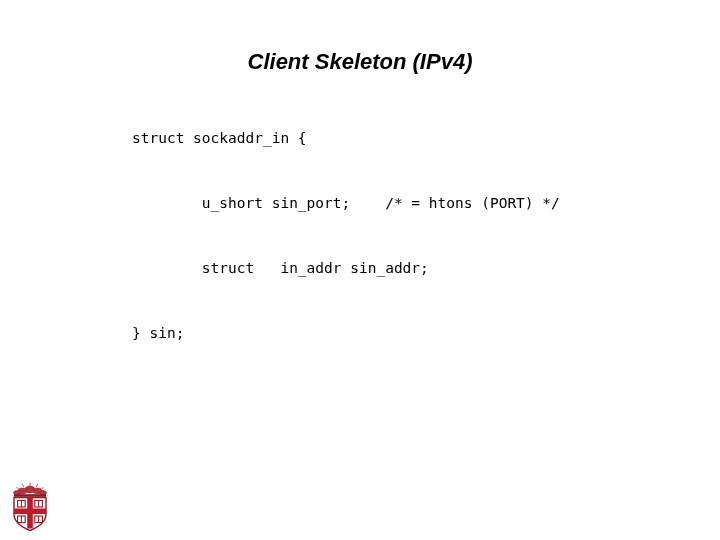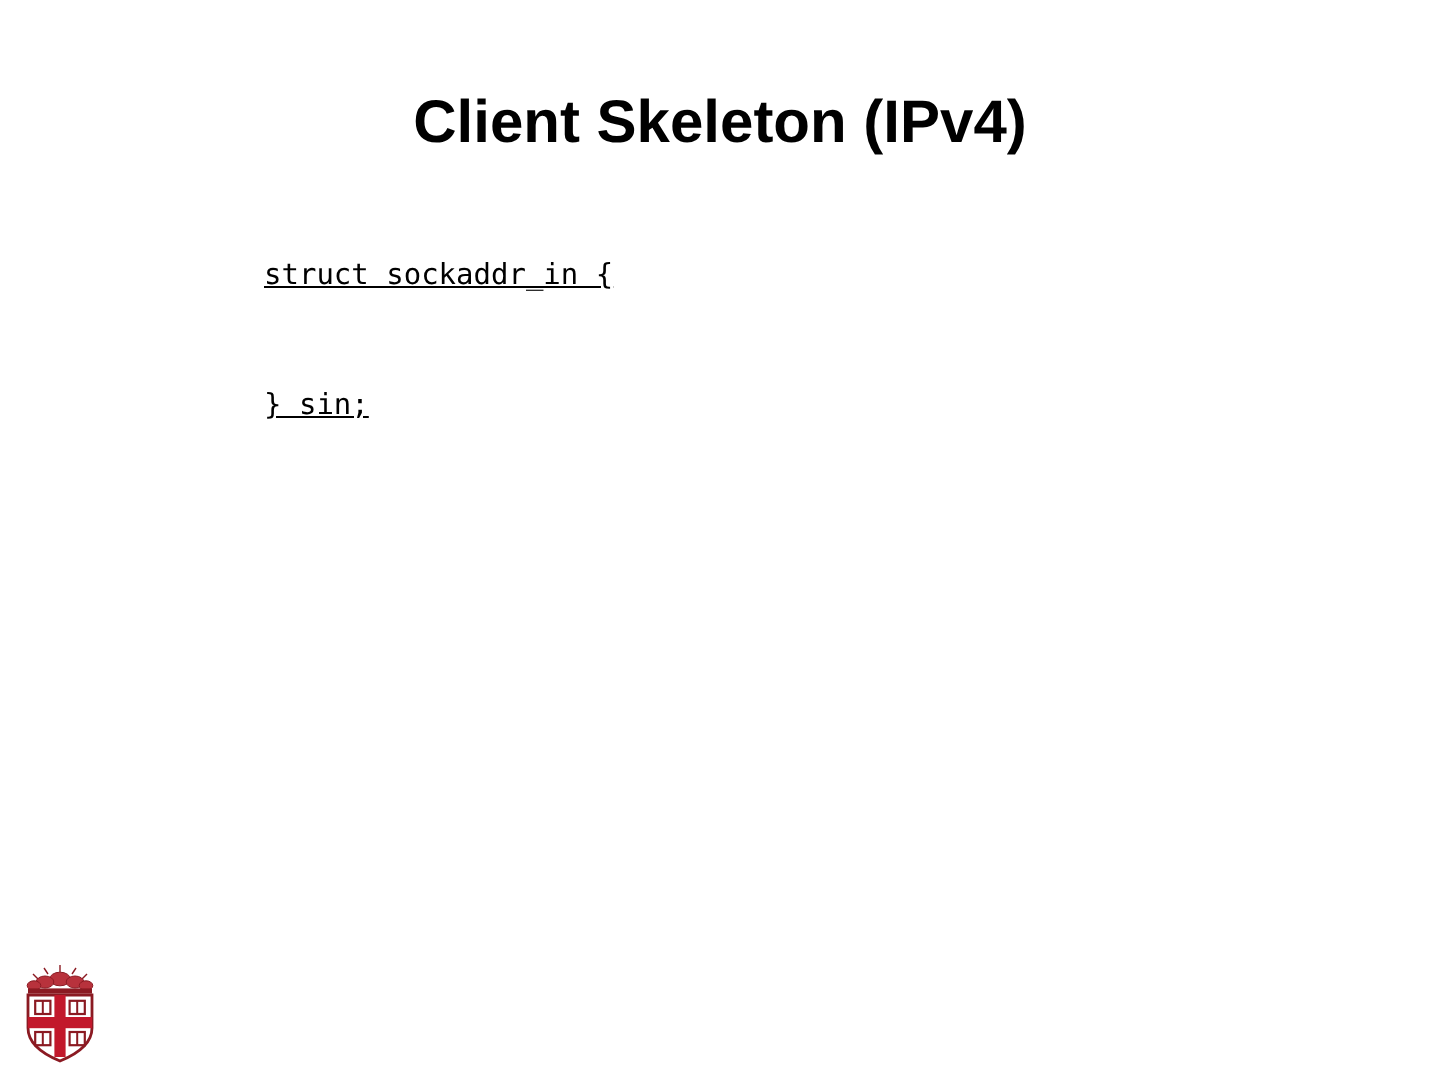--- a/index.html
+++ b/index.html
@@ -21,45 +21,45 @@
     background: #ffffff;
   }
   .slide-title {
     position: absolute;
     top: 44px;
     left: 0;
     width: 720px;
     text-align: center;
     font-family: "Liberation Sans", sans-serif;
     font-weight: bold;
-    font-size: 30px;
+    font-size: 22px;
     line-height: 36px;
     color: #000000;
     letter-spacing: 0px;
+    font-style: italic;
   }
   .code-area {
     position: absolute;
     top: 90px;
     left: 132px;
     width: 560px;
   }
   .code-block {
     font-family: "DejaVu Sans Mono", "Liberation Mono", monospace;
     font-size: 14.5px;
     color: #000000;
     white-space: pre;
   }
   .code-block.struct-block .code-line {
     line-height: 33px;
     height: 33px;
   }
   .code-line {
     white-space: pre;
     font-family: "DejaVu Sans Mono", "Liberation Mono", monospace;
-    text-decoration: underline;
   }
   .block-gap {
     height: 22px;
   }
   .logo {
     position: absolute;
     left: 10px;
     bottom: 8px;
     width: 40px;
     height: 52px;
@@ -69,20 +69,22 @@
 <body>
 
 <div class="slide">
 
   <div class="slide-title">Client Skeleton (IPv4)</div>
 
   <div class="code-area">
 
     <div class="code-block struct-block">
       <div class="code-line">struct sockaddr_in {</div>
+      <div class="code-line">        u_short sin_port;    /* = htons (PORT) */</div>
+      <div class="code-line">        struct   in_addr sin_addr;</div>
       <div class="code-line">} sin;</div>
     </div>
 
     <div class="block-gap"></div>
 
     <div class="code-block calls-block">
       
       
       
       

